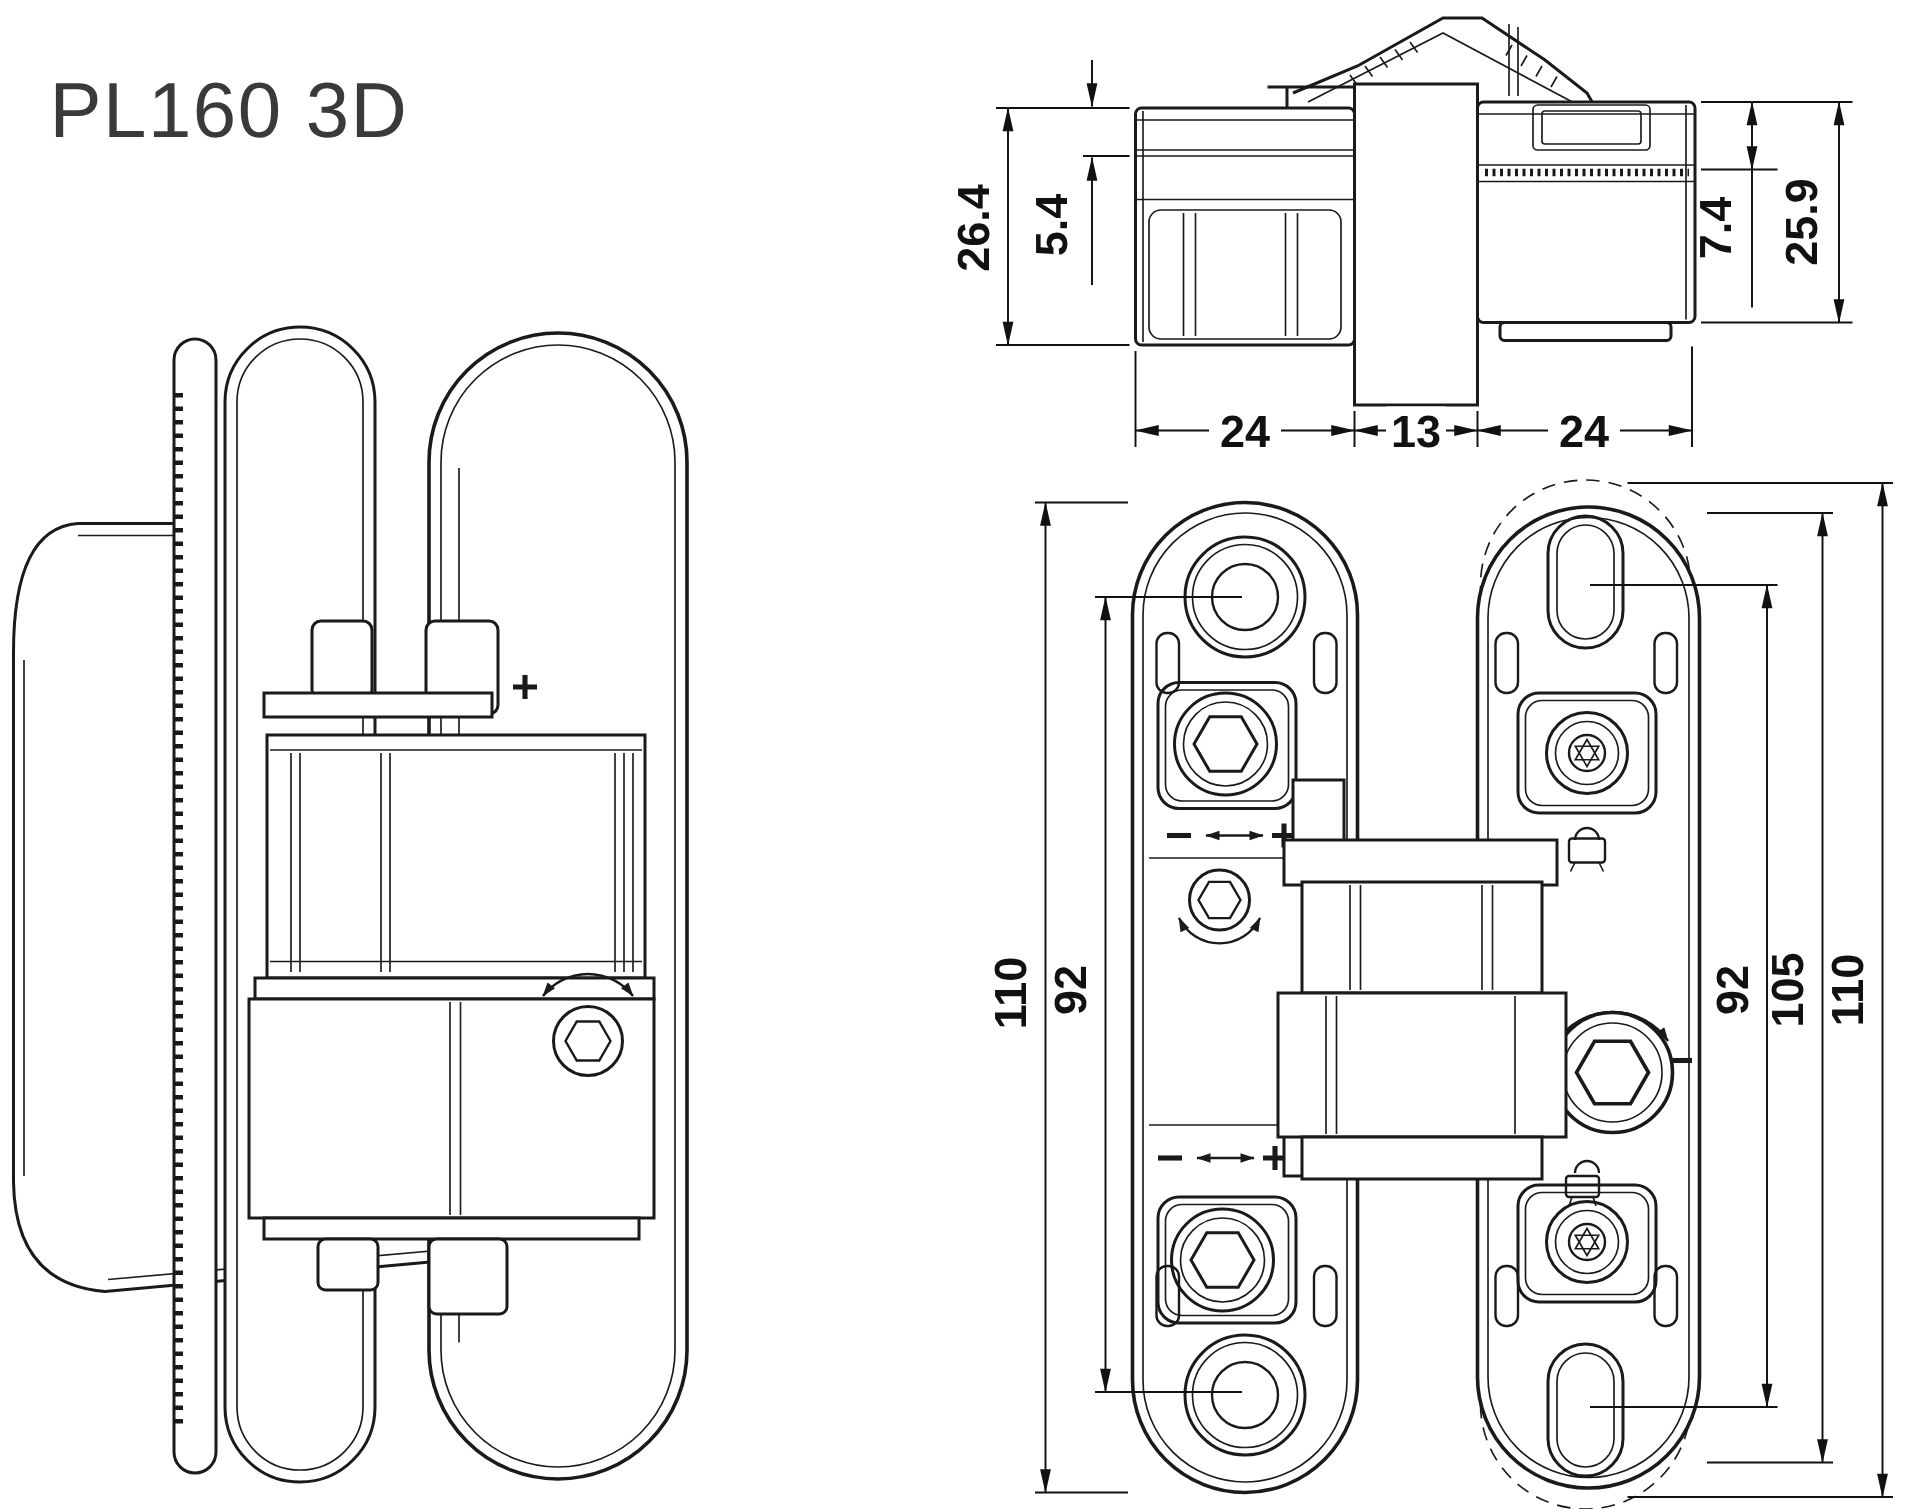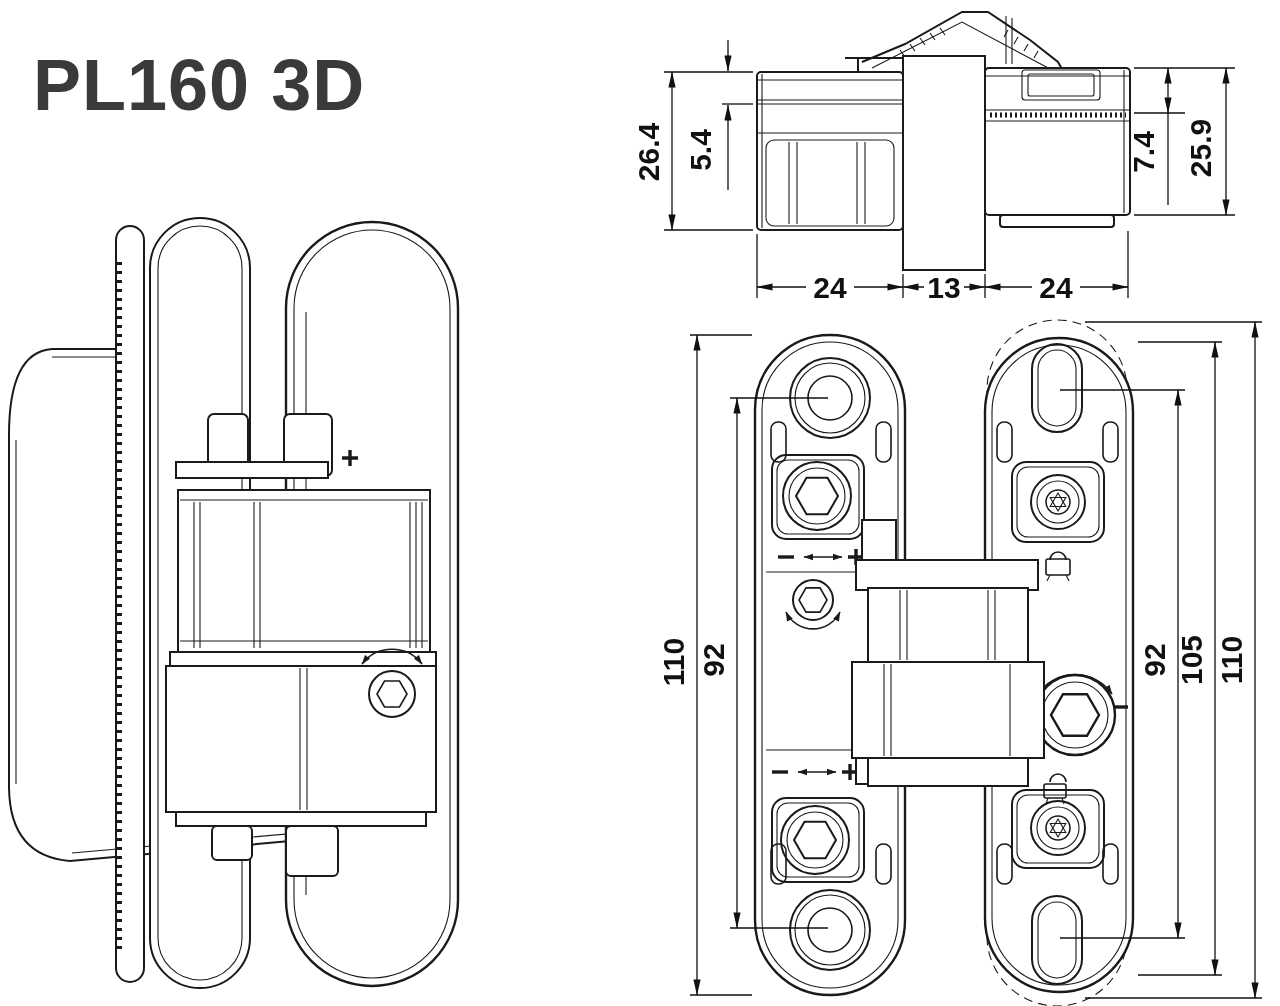--- a/index.html
+++ b/index.html
@@ -1,18 +1,18 @@
 <!DOCTYPE html>
 <html><head>
 <meta charset="utf-8">
 <style>
   html,body{margin:0;padding:0;background:#ffffff;}
   #stage{position:relative;width:1280px;height:1006px;background:#ffffff;overflow:hidden;
          font-family:"Liberation Sans",sans-serif;}
-  #title{position:absolute;left:33px;top:44px;font-size:72px;font-weight:bold;
+  #title{position:absolute;left:33px;top:44px;font-size:52px;font-weight:normal;
          letter-spacing:1px;color:#3a3a3a;white-space:nowrap;}
   svg{position:absolute;left:0;top:0;}
   .ol{fill:#ffffff;stroke:#1a1a1a;stroke-width:2;}
   .ol3{fill:#ffffff;stroke:#1a1a1a;stroke-width:2.4;}
   .ln{fill:none;stroke:#1a1a1a;stroke-width:2;}
   .tn{fill:none;stroke:#1a1a1a;stroke-width:1.1;}
   .md{fill:none;stroke:#1a1a1a;stroke-width:1.6;}
   .dm{fill:none;stroke:#111111;stroke-width:1.3;}
   .dt{font:bold 30px "Liberation Sans",sans-serif;fill:#111111;}
   .ic{stroke:#1a1a1a;stroke-width:3.4;fill:none;}

